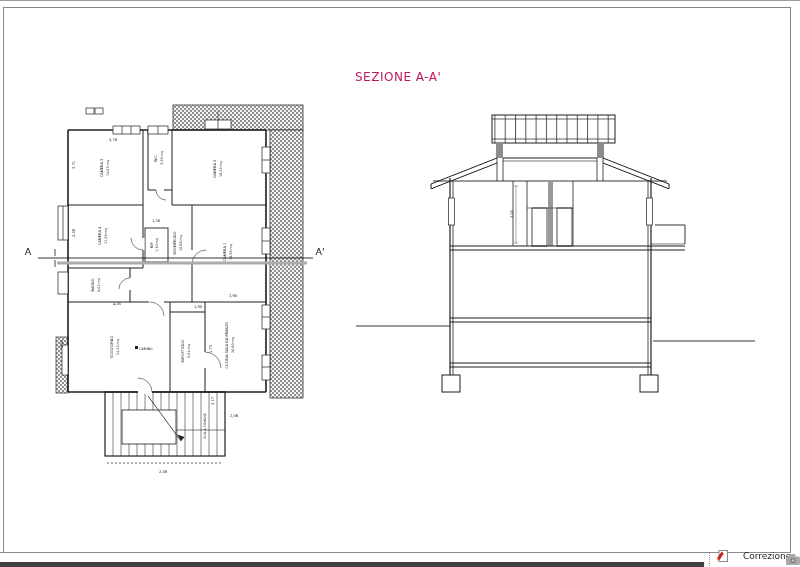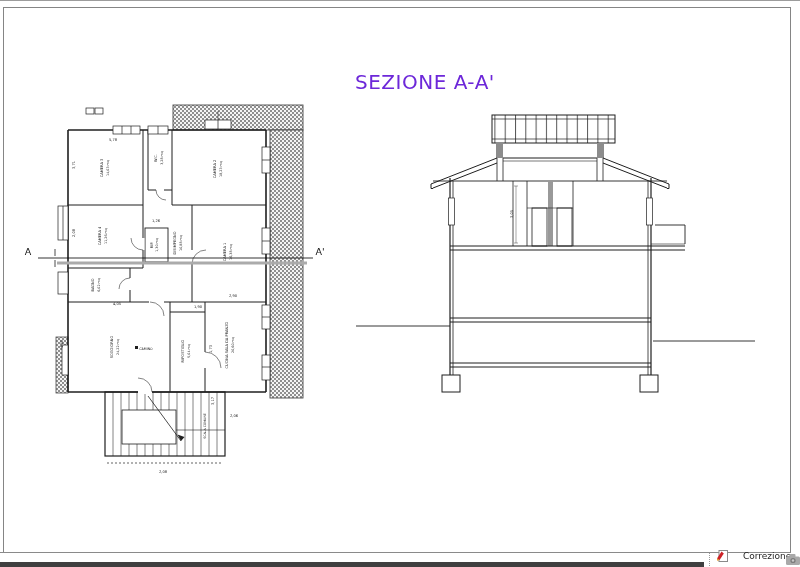--- a/index.html
+++ b/index.html
@@ -2,21 +2,21 @@
 <html><head>
 <meta charset="utf-8">
 <style>
   html,body{margin:0;padding:0;background:#fff;}
   .screen{position:relative;width:800px;height:567px;background:#ffffff;overflow:hidden;
           font-family:"DejaVu Sans","Liberation Sans",sans-serif;}
   .top-hairline{position:absolute;left:0;top:0;width:800px;height:1px;background:#9c9c9c;}
   .page-frame{position:absolute;left:3px;top:7px;width:786px;height:545px;
               border:1px solid #858585;border-bottom:none;background:#fff;}
   .drawing{position:absolute;left:0;top:0;}
-  .section-title{position:absolute;left:355px;top:70px;font-size:20px;color:#6d28d9;
+  .section-title{position:absolute;left:355px;top:70px;font-size:12px;color:#be185d;
                  letter-spacing:.5px;white-space:nowrap;}
   .bottom-rule{position:absolute;left:0;top:552px;width:791px;height:1px;background:#8a8a8a;}
   .bottom-darkbar{position:absolute;left:0;top:562px;width:704px;height:5px;background:#3f3f3f;}
   .dotted-sep{position:absolute;left:709px;top:553px;height:13px;width:0;border-left:1px dotted #9a9a9a;}
   .correzione{position:absolute;left:716px;top:548px;height:16px;display:flex;align-items:center;gap:14px;cursor:default;}
   .correzione span{font-size:9px;color:#1f1f1f;}
   .right-tool{position:absolute;left:786px;top:551px;}
   
   .rl{font-size:3.6px;fill:#222;}
   .ra{font-size:3.3px;fill:#222;}

